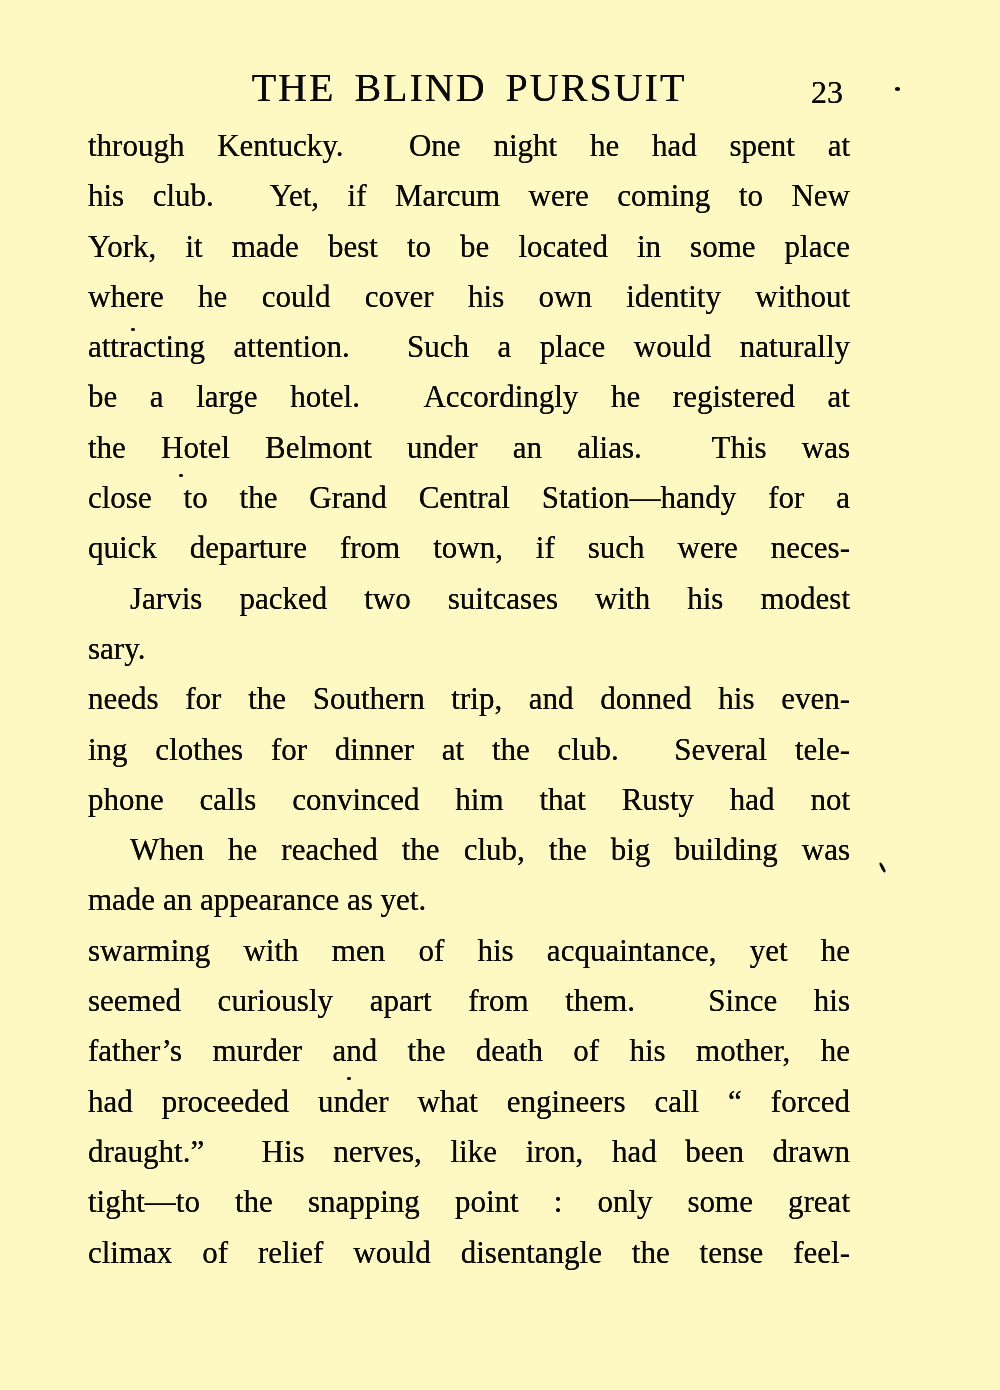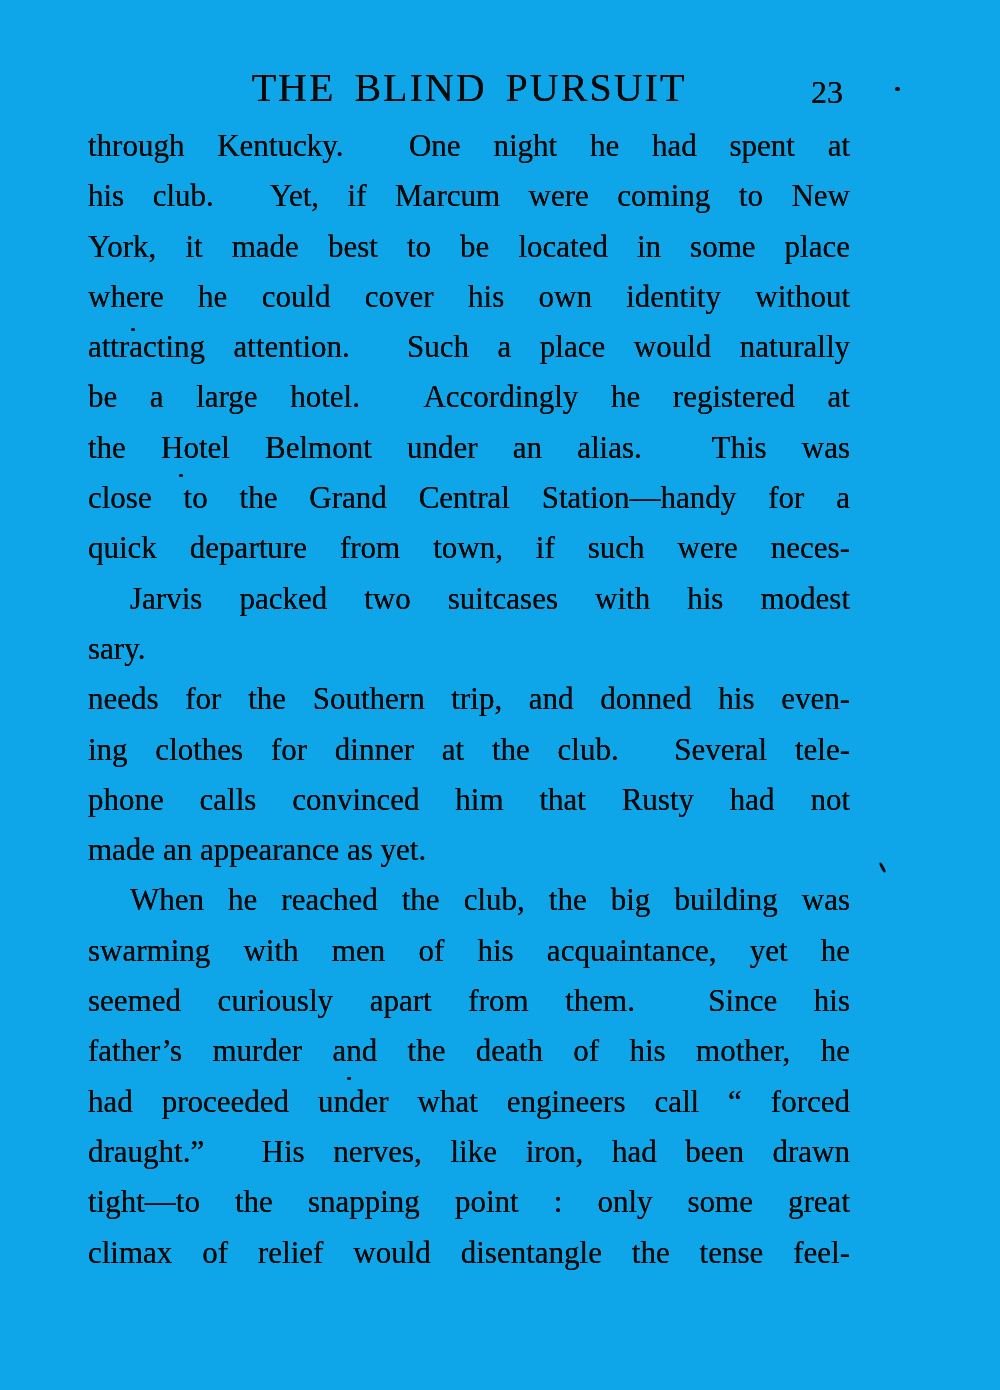--- a/index.html
+++ b/index.html
@@ -1,20 +1,20 @@
 <!DOCTYPE html>
 <html><head>
 <meta charset="utf-8">
 <style>
   html,body { margin:0; padding:0; background:#e8e8e8; }
   .page {
     position:relative;
     width:1000px; height:1390px;
     margin:0 auto;
-    background:#0ea5e9;
+    background:#fef9c3;
     color:#0a0a0a;
     font-family:"Liberation Serif","DejaVu Serif",serif;
     overflow:hidden;
   }
   .textblock {
     position:absolute;
     left:88px; top:66px;
     width:762px;
   }
   .running-head {
@@ -78,22 +78,22 @@
         <div class="line just">attracting attention.&nbsp; Such a place would naturally</div>
         <div class="line just">be a large hotel.&nbsp; Accordingly he registered at</div>
         <div class="line just">the Hotel Belmont under an alias.&nbsp; This was</div>
         <div class="line just">close to the Grand Central Station—handy for a</div>
         <div class="line just">quick departure from town, if such were neces-</div>
         <div class="line just indent">Jarvis packed two suitcases with his modest</div>
         <div class="line">sary.</div>
         <div class="line just">needs for the Southern trip, and donned his even-</div>
         <div class="line just">ing clothes for dinner at the club.&nbsp; Several tele-</div>
         <div class="line just">phone calls convinced him that Rusty had not</div>
+        <div class="line just indent">When he reached the club, the big building was</div>
         <div class="line">made an appearance as yet.</div>
-        <div class="line just indent">When he reached the club, the big building was</div>
         <div class="line just">swarming with men of his acquaintance, yet he</div>
         <div class="line just">seemed curiously apart from them.&nbsp; Since his</div>
         <div class="line just">father’s murder and the death of his mother, he</div>
         <div class="line just">had proceeded under what engineers call “ forced</div>
         <div class="line just">draught.”&nbsp; His nerves, like iron, had been drawn</div>
         <div class="line just">tight—to the snapping point : only some great</div>
         <div class="line just">climax of relief would disentangle the tense feel-</div>
       </div>
   </div>
 <div class="artifact" style="left: 895px; top: 87px; width: 5px; height: 4px; transform: rotate(0deg);"></div>

